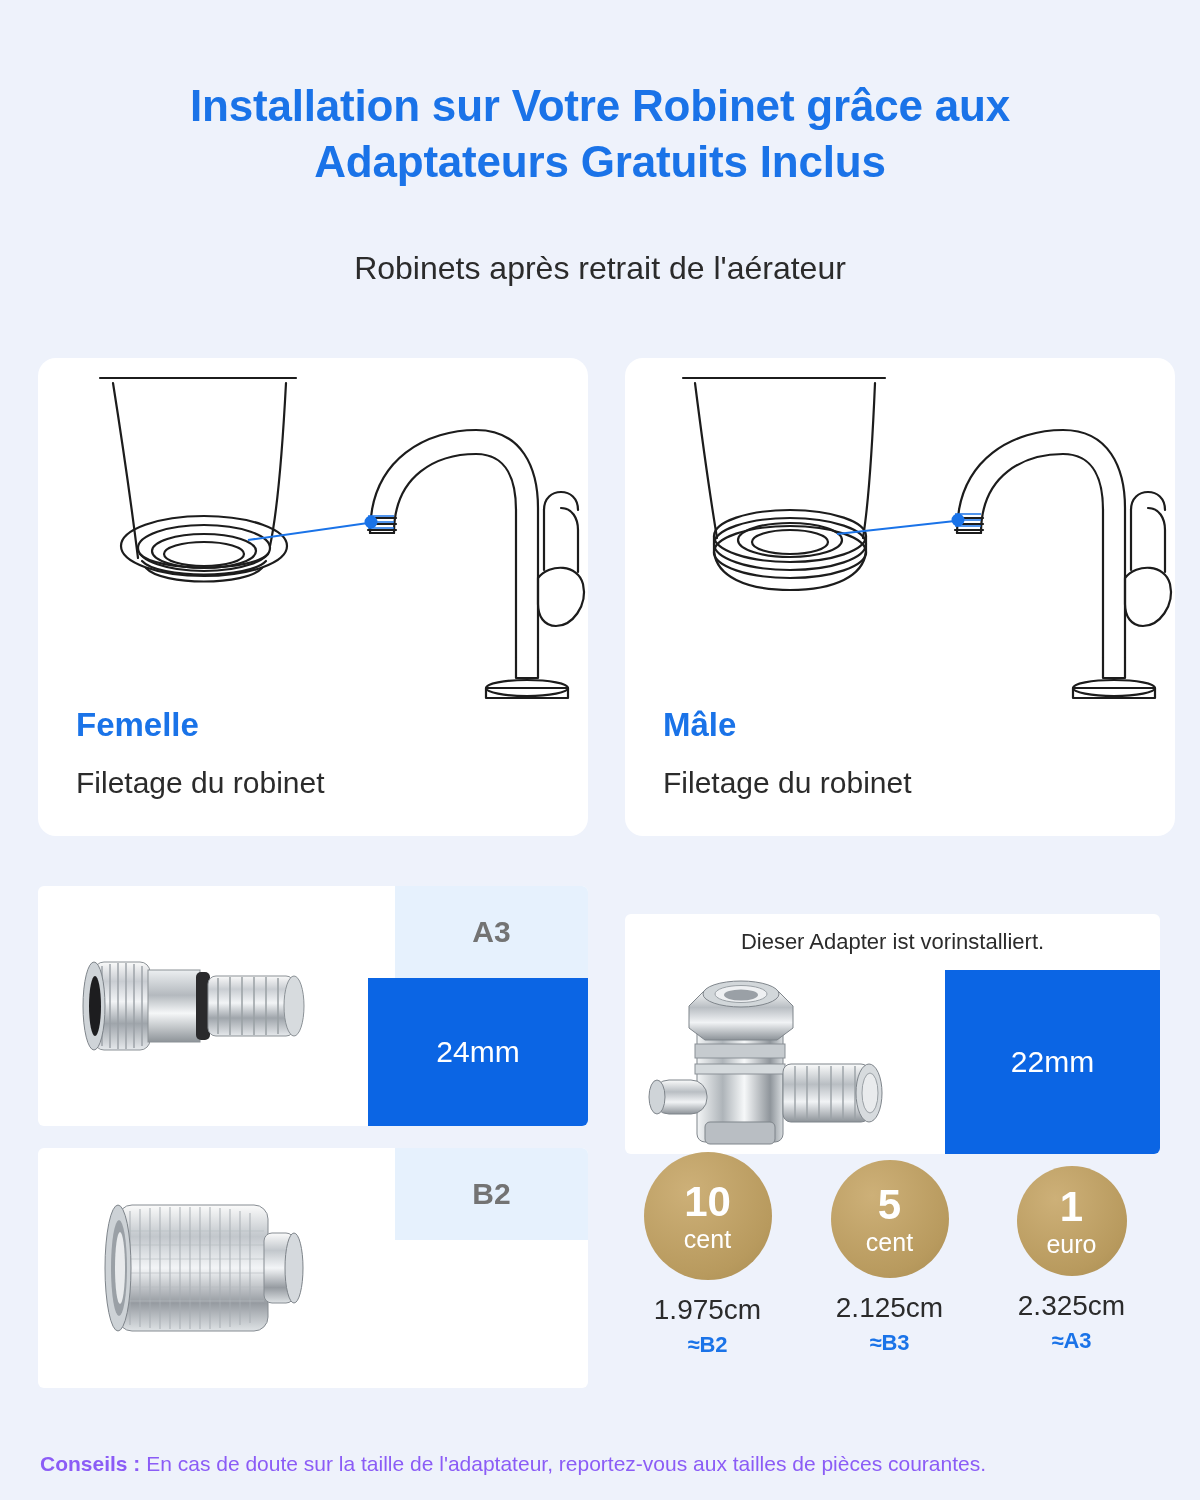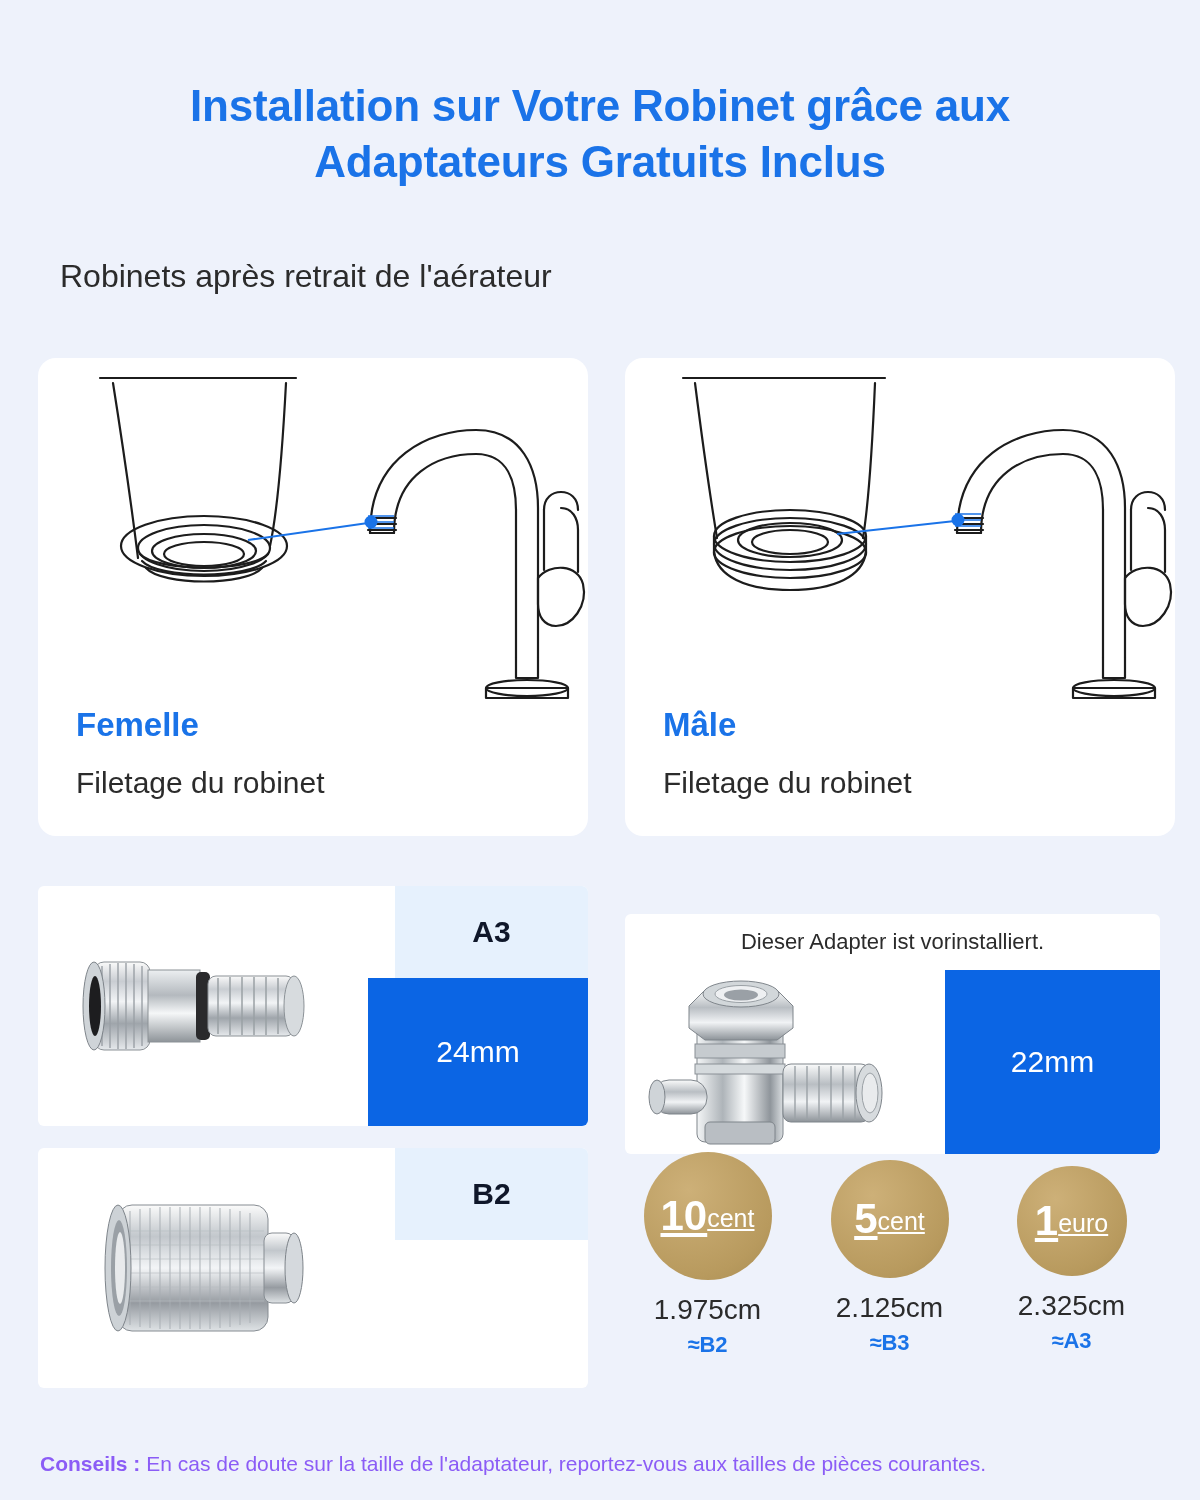--- a/index.html
+++ b/index.html
@@ -32,24 +32,23 @@
     line-height: 1.28;
     font-weight: bold;
     color: #1a73e8;
     letter-spacing: -0.2px;
   }
   .subhead {
     position: absolute;
     left: 60px;
     top: 250px;
     width: 1080px;
-    text-align: left;
+    text-align: center;
     font-size: 32px;
     color: #2b2b2b;
-    margin-top: 8px;
   }
 
   
   .faucet-card {
     position: absolute;
     top: 358px;
     width: 550px;
     height: 478px;
     background: #ffffff;
     border-radius: 18px;
@@ -106,21 +105,21 @@
     right: 0;
     top: 0;
     bottom: 0;
     width: 220px;
     display: flex;
     flex-direction: column;
   }
   .ad-code {
     flex: 0 0 92px;
     background: #e6f1fd;
-    color: #0f172a;
+    color: #737373;
     font-size: 30px;
     font-weight: bold;
     display: flex;
     align-items: center;
     justify-content: center;
     margin-left: 27px;
   }
   .ad-size {
     flex: 1 1 auto;
     background: #0b65e4;
@@ -164,25 +163,24 @@
   .coin-col.c3 { left: 364px; }
 
   .coin {
     width: 128px;
     height: 128px;
     margin: 0 auto;
     border-radius: 50%;
     background: radial-gradient(circle at 35% 30%, #cdb078, #b89a5e 70%, #a88c52 100%);
     color: #ffffff;
     display: flex;
-    flex-direction: row;
+    flex-direction: column;
     align-items: center;
     justify-content: center;
     line-height: 1;
-    text-decoration: underline;
   }
   .coin.small { width: 118px; height: 118px; margin-top: 8px; }
   .coin.smaller { width: 110px; height: 110px; margin-top: 14px; }
   .coin-num { font-size: 42px; font-weight: bold; }
   .coin-unit { font-size: 25px; margin-top: 4px; }
   .coin-size {
     margin-top: 14px;
     font-size: 28px;
     color: #2b2b2b;
   }

